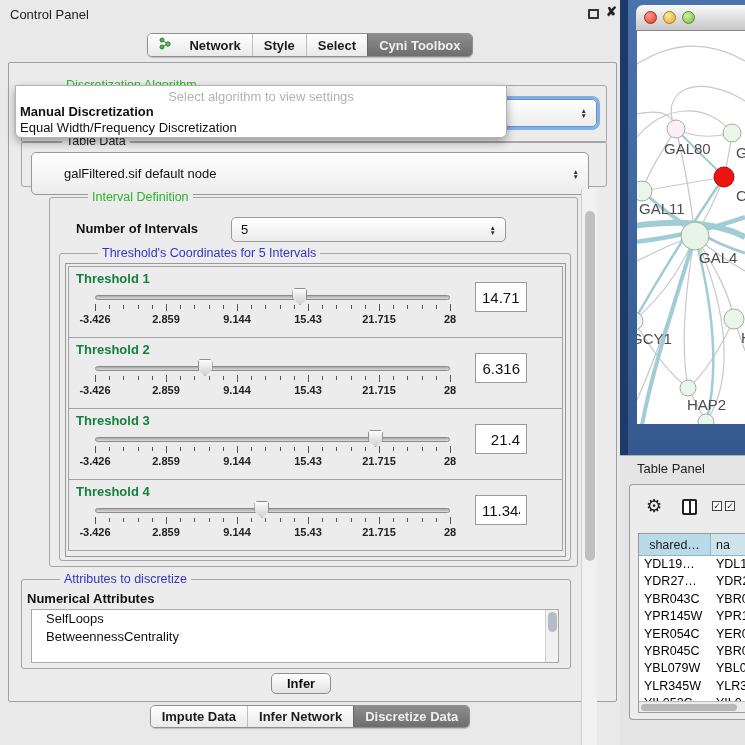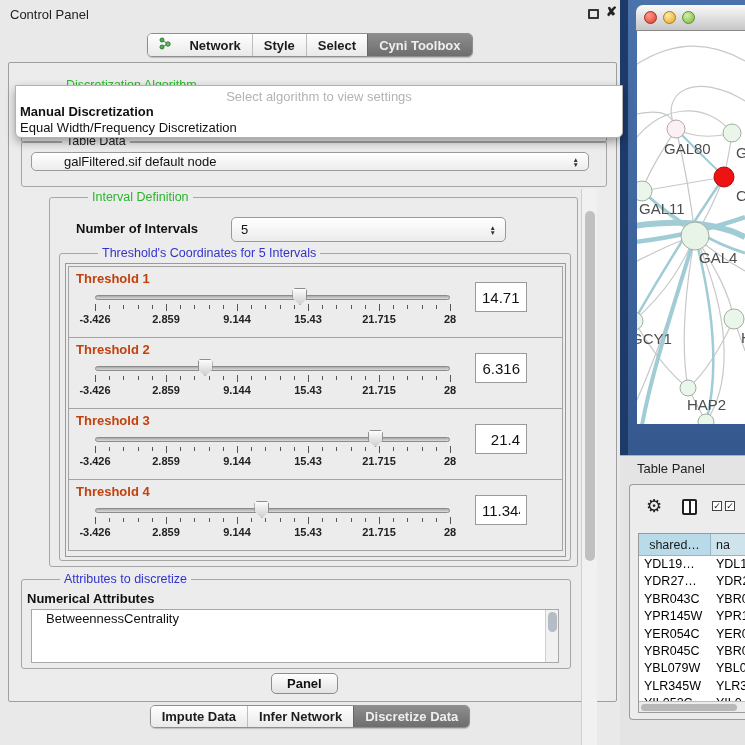--- a/index.html
+++ b/index.html
@@ -32,30 +32,30 @@
 
   .combo { position:absolute; background:linear-gradient(#ffffff,#ececec); border:1px solid #999;
            border-radius:5px; display:flex; align-items:center; font-size:13px; padding:0 9px; color:#111; }
   .combo .arrows { margin-left:auto; display:flex; flex-direction:column; align-items:center;
                    font-size:6.5px; line-height:5px; color:#333; }
   .combo.focused { box-shadow:0 0 0 3px rgba(105,160,225,.8); border-color:#5b93d6; }
 
   .bold13 { position:absolute; font-size:13px; font-weight:bold; color:#111; }
 
   
-  .popup { position:absolute; left:6px; top:22px; width:608px; height:53px; background:#fff;
+  .popup { position:absolute; left:6px; top:22px; width:492px; height:53px; background:#fff;
            border:1px solid #b2b2b2; border-radius:0 0 6px 6px; box-shadow:0 4px 10px rgba(0,0,0,.35); z-index:50; }
   .popup-prompt { position:absolute; top:3px; left:0; width:100%; text-align:center; font-size:13px; color:#b3b3b3; }
   .popup-opt { position:absolute; left:4px; font-size:13px; color:#111; white-space:nowrap; }
 
   
   .thr-container { position:absolute; border:1px solid #9a9a9a; background:#ececec; padding:2px; }
   .thr-box { position:relative; width:100%; height:72px; border:1px solid #a3a3a3; background:#ececec; }
   .thr-box + .thr-box { margin-top:-1px; }
-  .thr-label { position:absolute; left:7px; top:4px; font-size:13px; font-weight:bold; color:#c2410c; }
+  .thr-label { position:absolute; left:7px; top:4px; font-size:13px; font-weight:bold; color:#15803d; }
   .sl-track { position:absolute; height:5px; border-radius:3px; border:1px solid #8b8b8b;
               background:linear-gradient(#a9a9a9,#dcdcdc); }
   .sl-thumb { position:absolute; width:15px; height:17px;
               background:linear-gradient(#fdfdfd,#cfcfcf); border:1px solid #8e8e8e;
               clip-path:polygon(50% 100%, 0 60%, 0 16%, 16% 0, 84% 0, 100% 16%, 100% 60%); }
   .tick { position:absolute; width:1px; background:#555; }
   .tick-lab { position:absolute; width:50px; text-align:center; font-size:11px; font-weight:bold; color:#222; }
   .valfield { position:absolute; width:52px; height:30px; border:1px solid #9a9a9a; background:#fff;
               font-size:15px; text-align:right; padding:0 6px; font-family:"Liberation Sans",sans-serif; color:#111; }
 
@@ -154,21 +154,21 @@
       <div class="popup-prompt">Select algorithm to view settings</div>
       <div id="popup-opts">
           <div class="popup-opt" style="top: 18px; font-weight: bold;">Manual Discretization</div>
           <div class="popup-opt" style="top: 34px;">Equal Width/Frequency Discretization</div>
         </div>
     </div>
 
     <div class="group" style="left:12px; top:78px; width:586px; height:46px;">
       <span class="group-label lbl-dark" style="left:8px; top:-8px;">Table Data</span>
     </div>
-    <div class="combo" style="left:22px; top:89px; width:558px; height:19px;padding-left:32px;">
+    <div class="combo" style="left:22px; top:89px; width:558px; height:43px;padding-left:32px;">
       <span>galFiltered.sif default node</span>
       <span class="arrows">
           <span>▲</span>
           <span>▼</span>
         </span>
     </div>
 
     <div class="group" style="left:40px; top:134px; width:529px; height:370px;">
       <span class="group-label lbl-green" style="left:6px; top:-8px;">Interval Definition</span>
     </div>
@@ -344,24 +344,25 @@
     </div>
 
     <div class="group" style="left:12px; top:516px; width:550px; height:90px;">
       <span class="group-label lbl-blue" style="left:6px; top:-8px;">Attributes to discretize</span>
     </div>
     <div class="bold13" style="left:18px; top:528px;">Numerical Attributes</div>
     <div class="attr-list" style="left:22px; top:546px; width:528px; height:54px;" id="attr-list">
       <div class="vscroll" style="right:0; top:0; width:13px; height:54px; left:auto;">
         <div class="vthumb" style="left:2px; top:2px; width:9px; height:20px; background:#b4bcc6;"></div>
       </div>
+    <div class="attr-item">SelfLoops</div>
         <div class="attr-item">BetweennessCentrality</div>
       </div>
 
-    <button class="btn" style="left:262px; top:610px;">Panel</button>
+    <button class="btn" style="left:262px; top:610px;">Infer</button>
   </div>
 
   <div class="seg-row" style="top:705px;align-items:flex-end;">
     <div class="seg-control" id="bottom-tabs">
         <div class="seg">
           <span>Impute Data</span>
         </div>
         <div class="seg">
           <span>Infer Network</span>
         </div>

